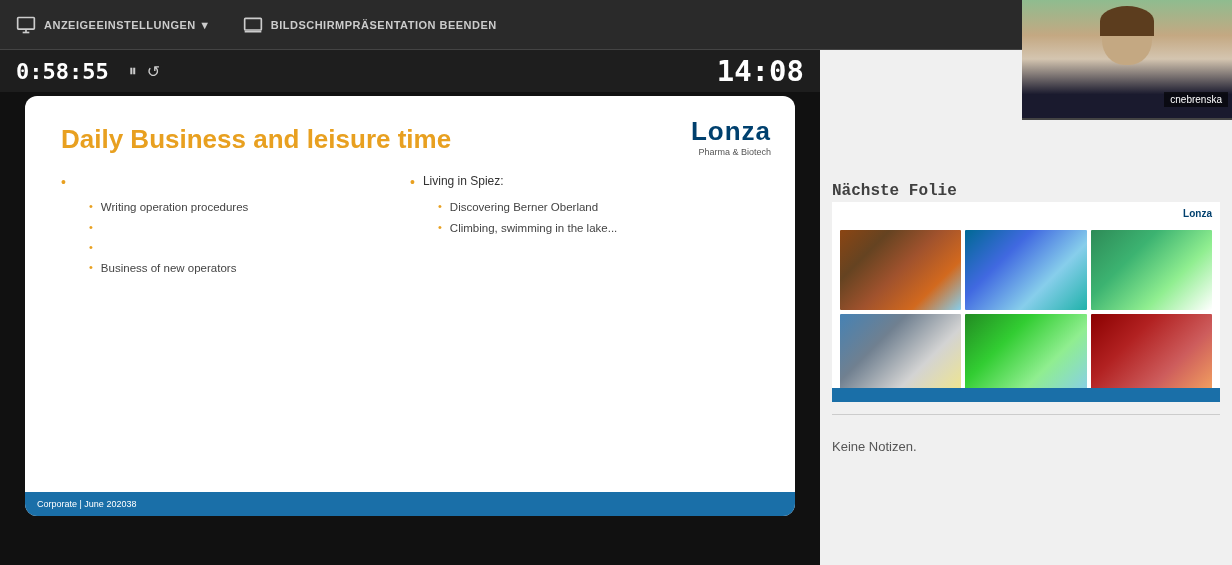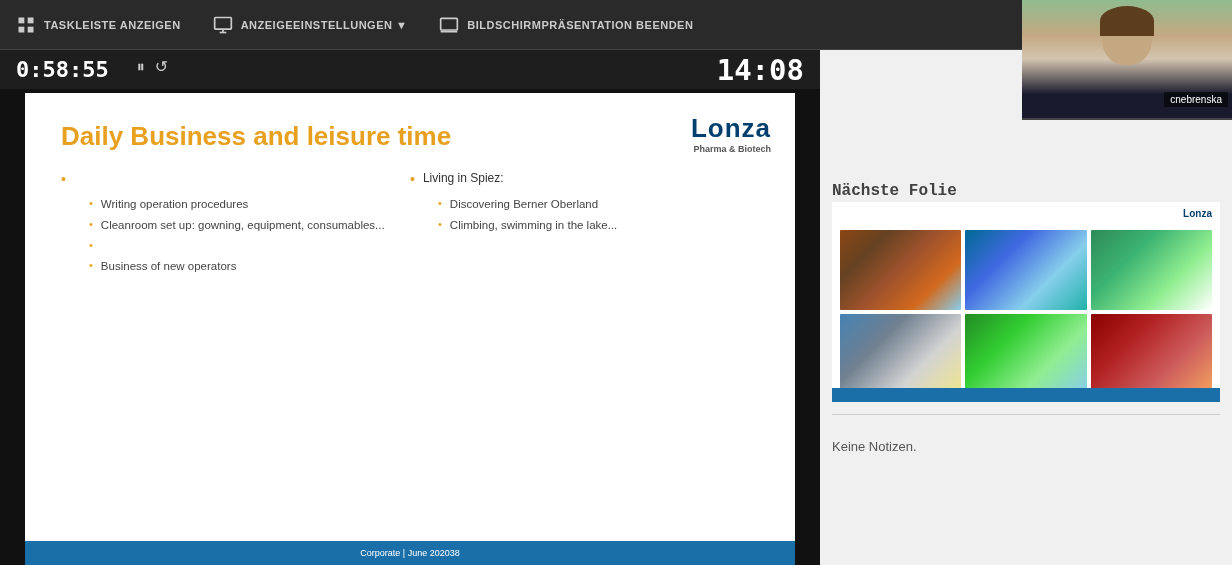--- a/index.html
+++ b/index.html
@@ -59,22 +59,22 @@
       height: 42px;
       background: #1e1e1e;
       display: flex;
       align-items: center;
       justify-content: space-between;
       padding: 0 16px;
       color: #fff;
     }
     .timer-left {
       display: flex;
-      align-items: flex-start;
-      gap: 28px;
+      align-items: center;
+      gap: 20px;
     }
     .timer-text {
       font-size: 22px;
       font-weight: bold;
       color: #fff;
       font-family: monospace;
     }
     .timer-controls {
       display: flex;
       align-items: center;
@@ -95,24 +95,25 @@
     
     .slide-container {
       flex: 1;
       padding: 4px 16px 0 16px;
       display: flex;
       flex-direction: column;
       align-items: center;
     }
     .slide {
       width: 770px;
-      height: 472px;
+      height: 420px;
       background: #fff;
       position: relative;
       overflow: hidden;
+      border-radius: 12px;
     }
 
     
     .slide-inner {
       padding: 28px 36px 20px 36px;
       height: 100%;
       display: flex;
       flex-direction: column;
     }
     .slide-title {
@@ -133,21 +134,20 @@
     .logo-text {
       font-size: 26px;
       font-weight: bold;
       color: #00406e;
       letter-spacing: 1px;
     }
     .logo-sub {
       font-size: 9px;
       color: #555;
       text-align: center;
-      font-weight: bold;
     }
 
     .slide-columns {
       display: flex;
       gap: 0;
       flex: 1;
     }
     .slide-col {
       flex: 1;
     }
@@ -187,21 +187,21 @@
 
     .slide-footer {
       position: absolute;
       bottom: 0;
       left: 0;
       right: 0;
       height: 24px;
       background: #1a6fa8;
       display: flex;
       align-items: center;
-      justify-content: center;
+      justify-content: flex-start;
       padding: 0 12px;
     }
     .slide-footer-text {
       font-size: 9px;
       color: #fff;
     }
     .slide-footer-num {
       font-size: 9px;
       color: #fff;
     }
@@ -331,29 +331,20 @@
       background: rgba(0,0,0,0.6);
       color: #fff;
       font-size: 10px;
       padding: 2px 6px;
     }
   </style>
 </head>
 <body>
 
 <div class="toolbar">
-  <div class="toolbar-item">
-    <svg viewBox="0 0 24 24">
-      <rect x="3" y="3" width="7" height="7"></rect>
-        <rect x="14" y="3" width="7" height="7"></rect>
-      <rect x="3" y="14" width="7" height="7"></rect>
-        <rect x="14" y="14" width="7" height="7"></rect>
-    </svg>
-    <span>TASKLEISTE ANZEIGEN</span>
-  </div>
   <div class="toolbar-item">
     <svg viewBox="0 0 24 24">
       <rect x="2" y="3" width="20" height="14" rx="1" fill="none" stroke="#ccc" stroke-width="2"></rect>
       <line x1="8" y1="21" x2="16" y2="21" stroke="#ccc" stroke-width="2"></line>
       <line x1="12" y1="17" x2="12" y2="21" stroke="#ccc" stroke-width="2"></line>
     </svg>
     <span>ANZEIGEEINSTELLUNGEN ▼</span>
   </div>
   <div class="toolbar-item">
     <svg viewBox="0 0 24 24">
@@ -394,21 +385,20 @@
             <div class="slide-col">
               <div class="bullet-item">
                 <span class="bullet-dot">•</span>
               </div>
               <div class="sub-bullet">
                 <span class="bullet-dot-sm">•</span>
                 <span class="bullet-text">Writing operation procedures</span>
               </div>
               <div class="sub-bullet">
                 <span class="bullet-dot-sm">•</span>
-                <span class="bullet-text">Cleanroom set up: gowning, equipment, consumables...</span>
               </div>
               <div class="sub-bullet">
                 <span class="bullet-dot-sm">•</span>
               </div>
               <div class="sub-bullet">
                 <span class="bullet-dot-sm">•</span>
                 <span class="bullet-text">Business of new operators</span>
               </div>
             </div>
 

